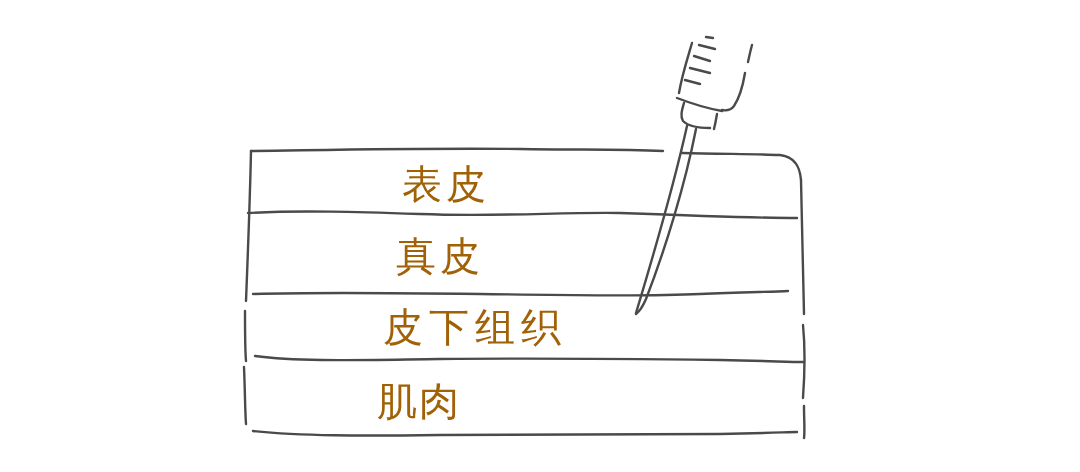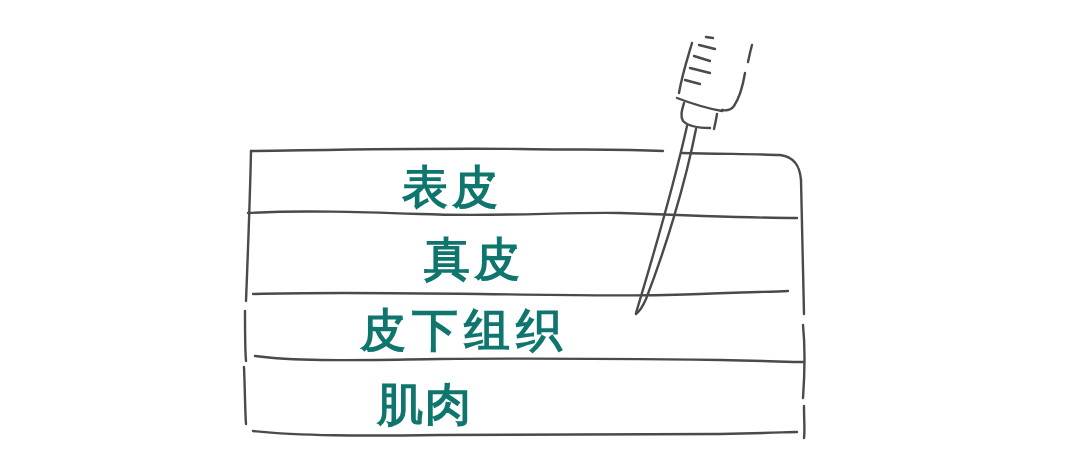--- a/index.html
+++ b/index.html
@@ -23,31 +23,31 @@
     }
     .stroke {
       fill: none;
       stroke: #4a4a4a;
       stroke-width: 2.4;
       stroke-linecap: round;
       stroke-linejoin: round;
     }
     .layer-label {
       position: absolute;
-      color: #0f766e;
+      color: #a16207;
       font-family: "DejaVu Sans", sans-serif;
-      font-weight: 700;
-      font-size: 46px;
+      font-weight: 400;
+      font-size: 40px;
       letter-spacing: 4px;
       line-height: 1;
       white-space: nowrap;
     }
     #label-epidermis { left: 402px; top: 164px; }
-    #label-dermis { left: 424px; top: 236px; }
-    #label-subcutaneous { left: 360px; top: 307px; letter-spacing: 6px; }
+    #label-dermis { left: 396px; top: 236px; }
+    #label-subcutaneous { left: 383px; top: 307px; letter-spacing: 6px; }
     #label-muscle { left: 377px; top: 381px; letter-spacing: 2px; }
   </style>
 </head>
 <body>
 
 <svg id="canvas" viewBox="0 0 1080 472" xmlns="http://www.w3.org/2000/svg">
 
   <g>
     <path class="stroke" d="M251,151 C250,200 248,250 246,301"></path>
     <path class="stroke" d="M245,311 C245,330 245,350 246,361"></path>

